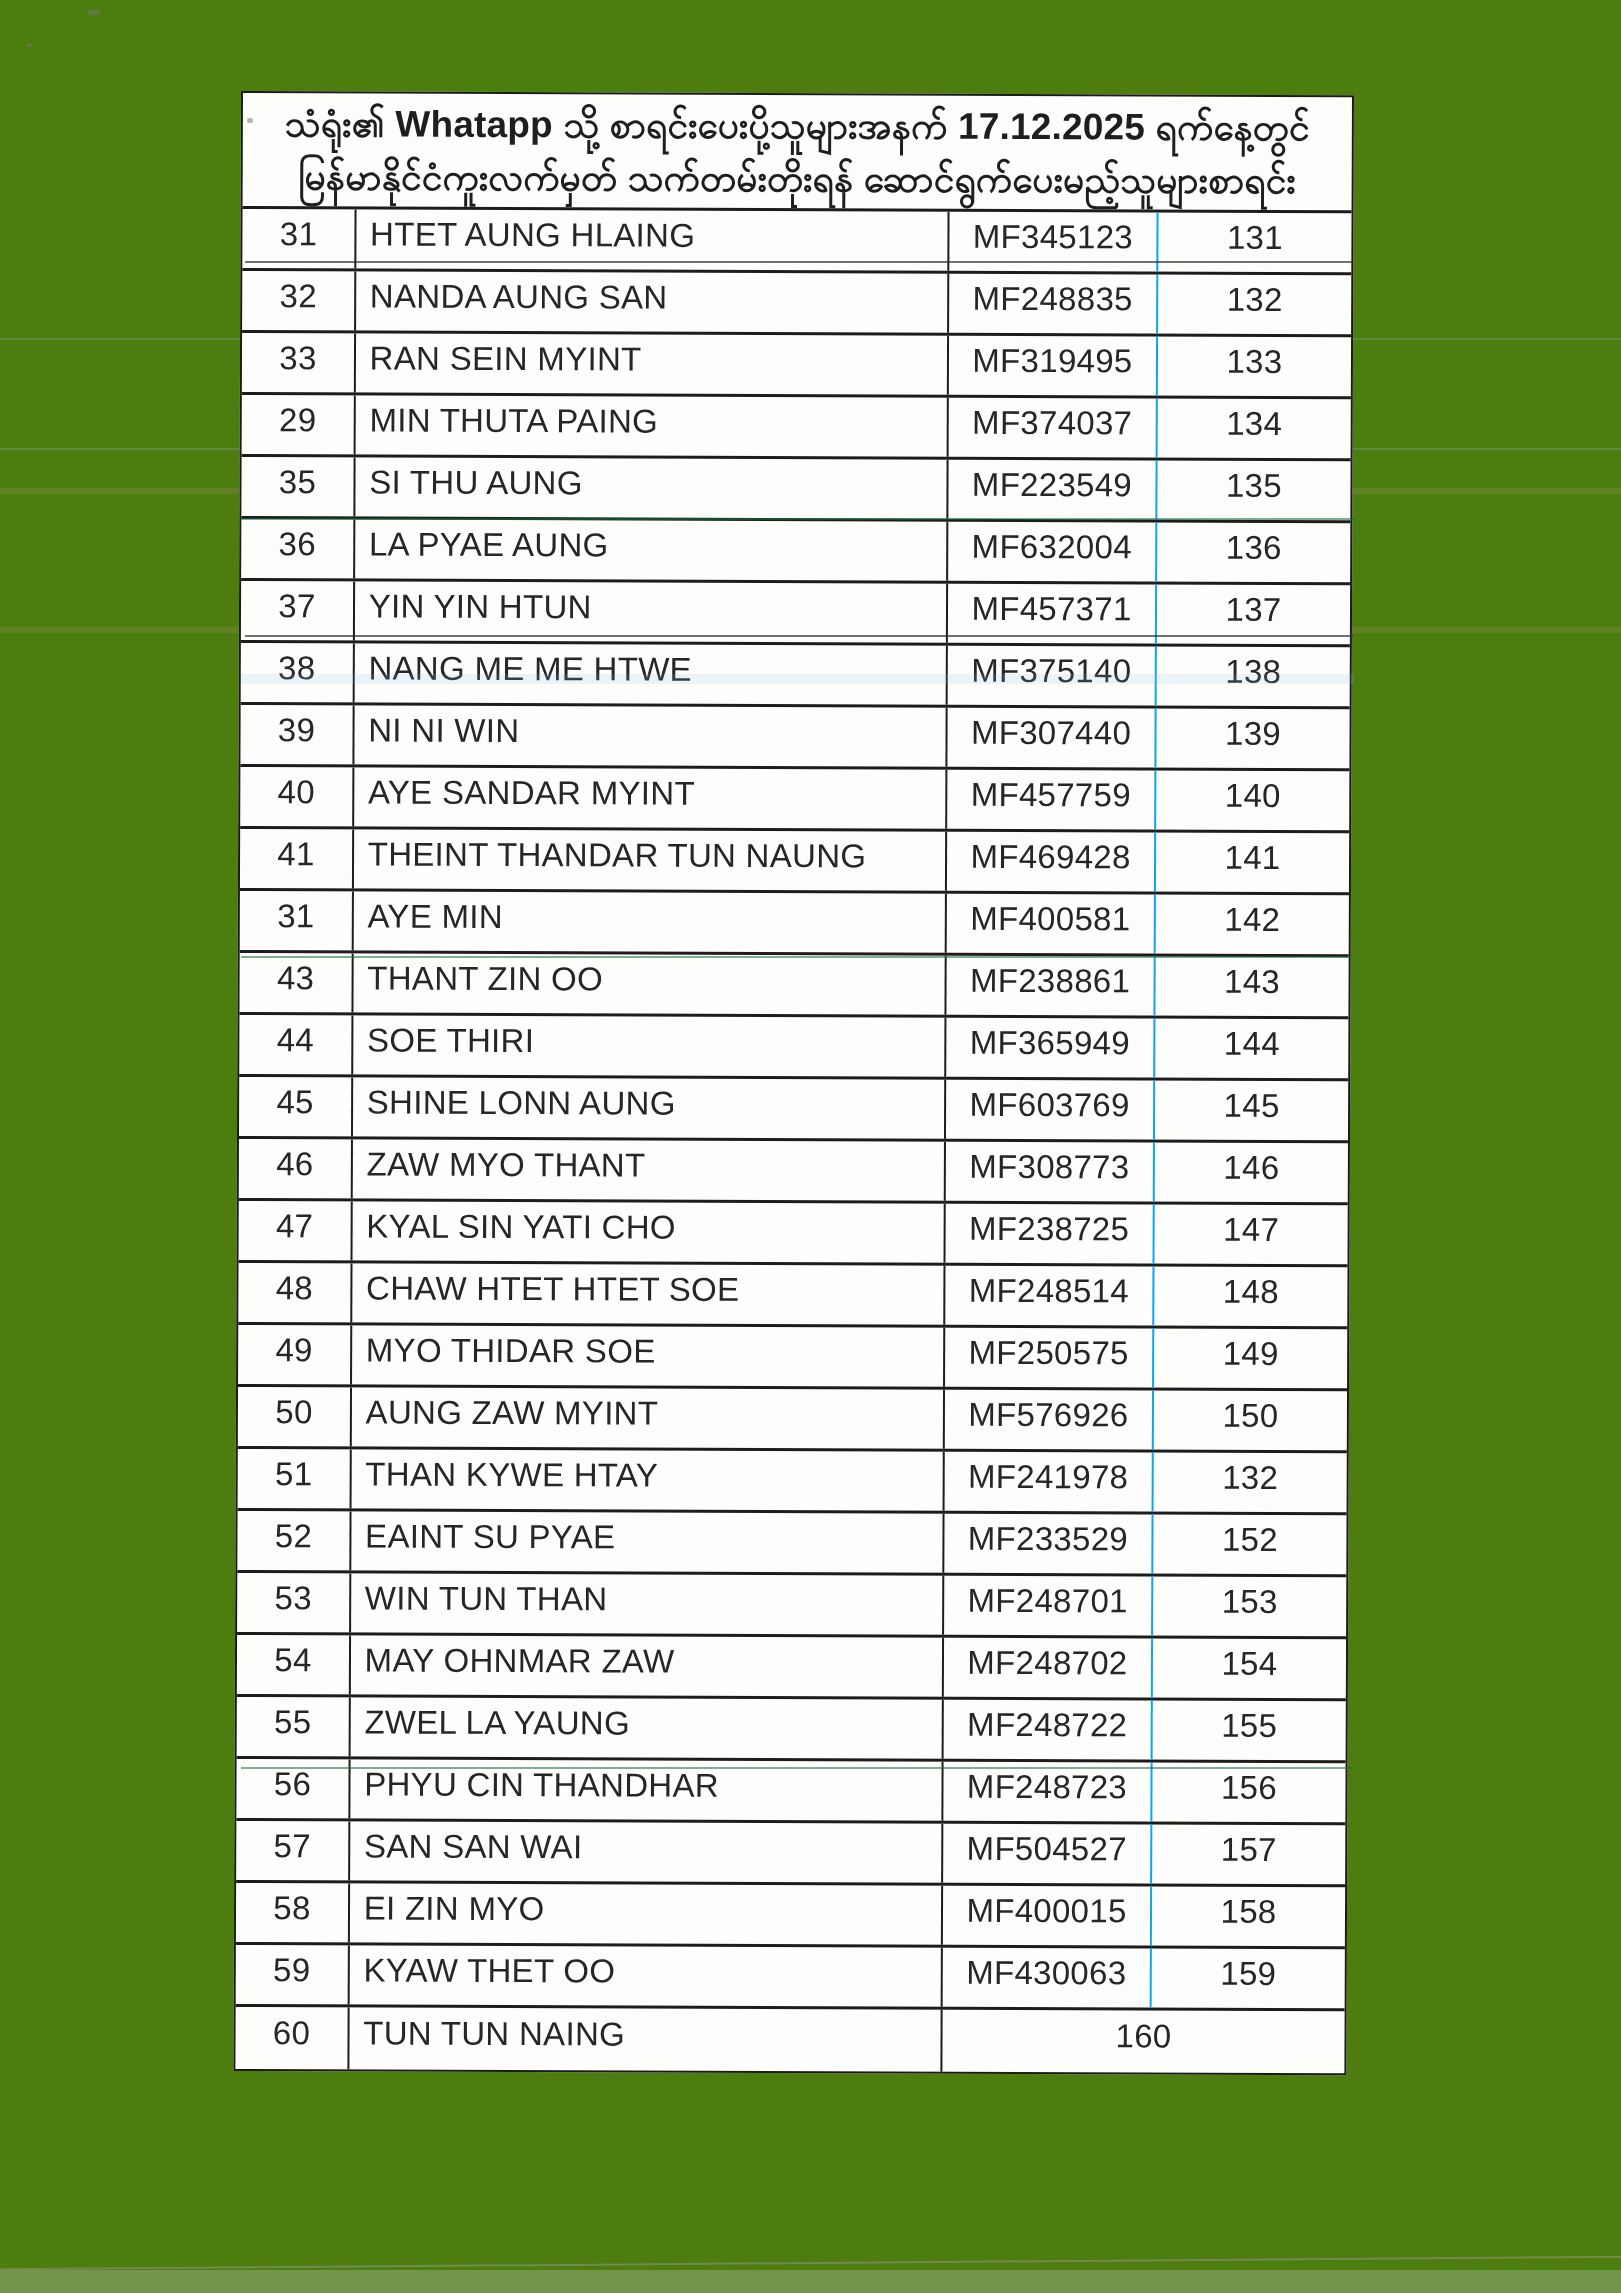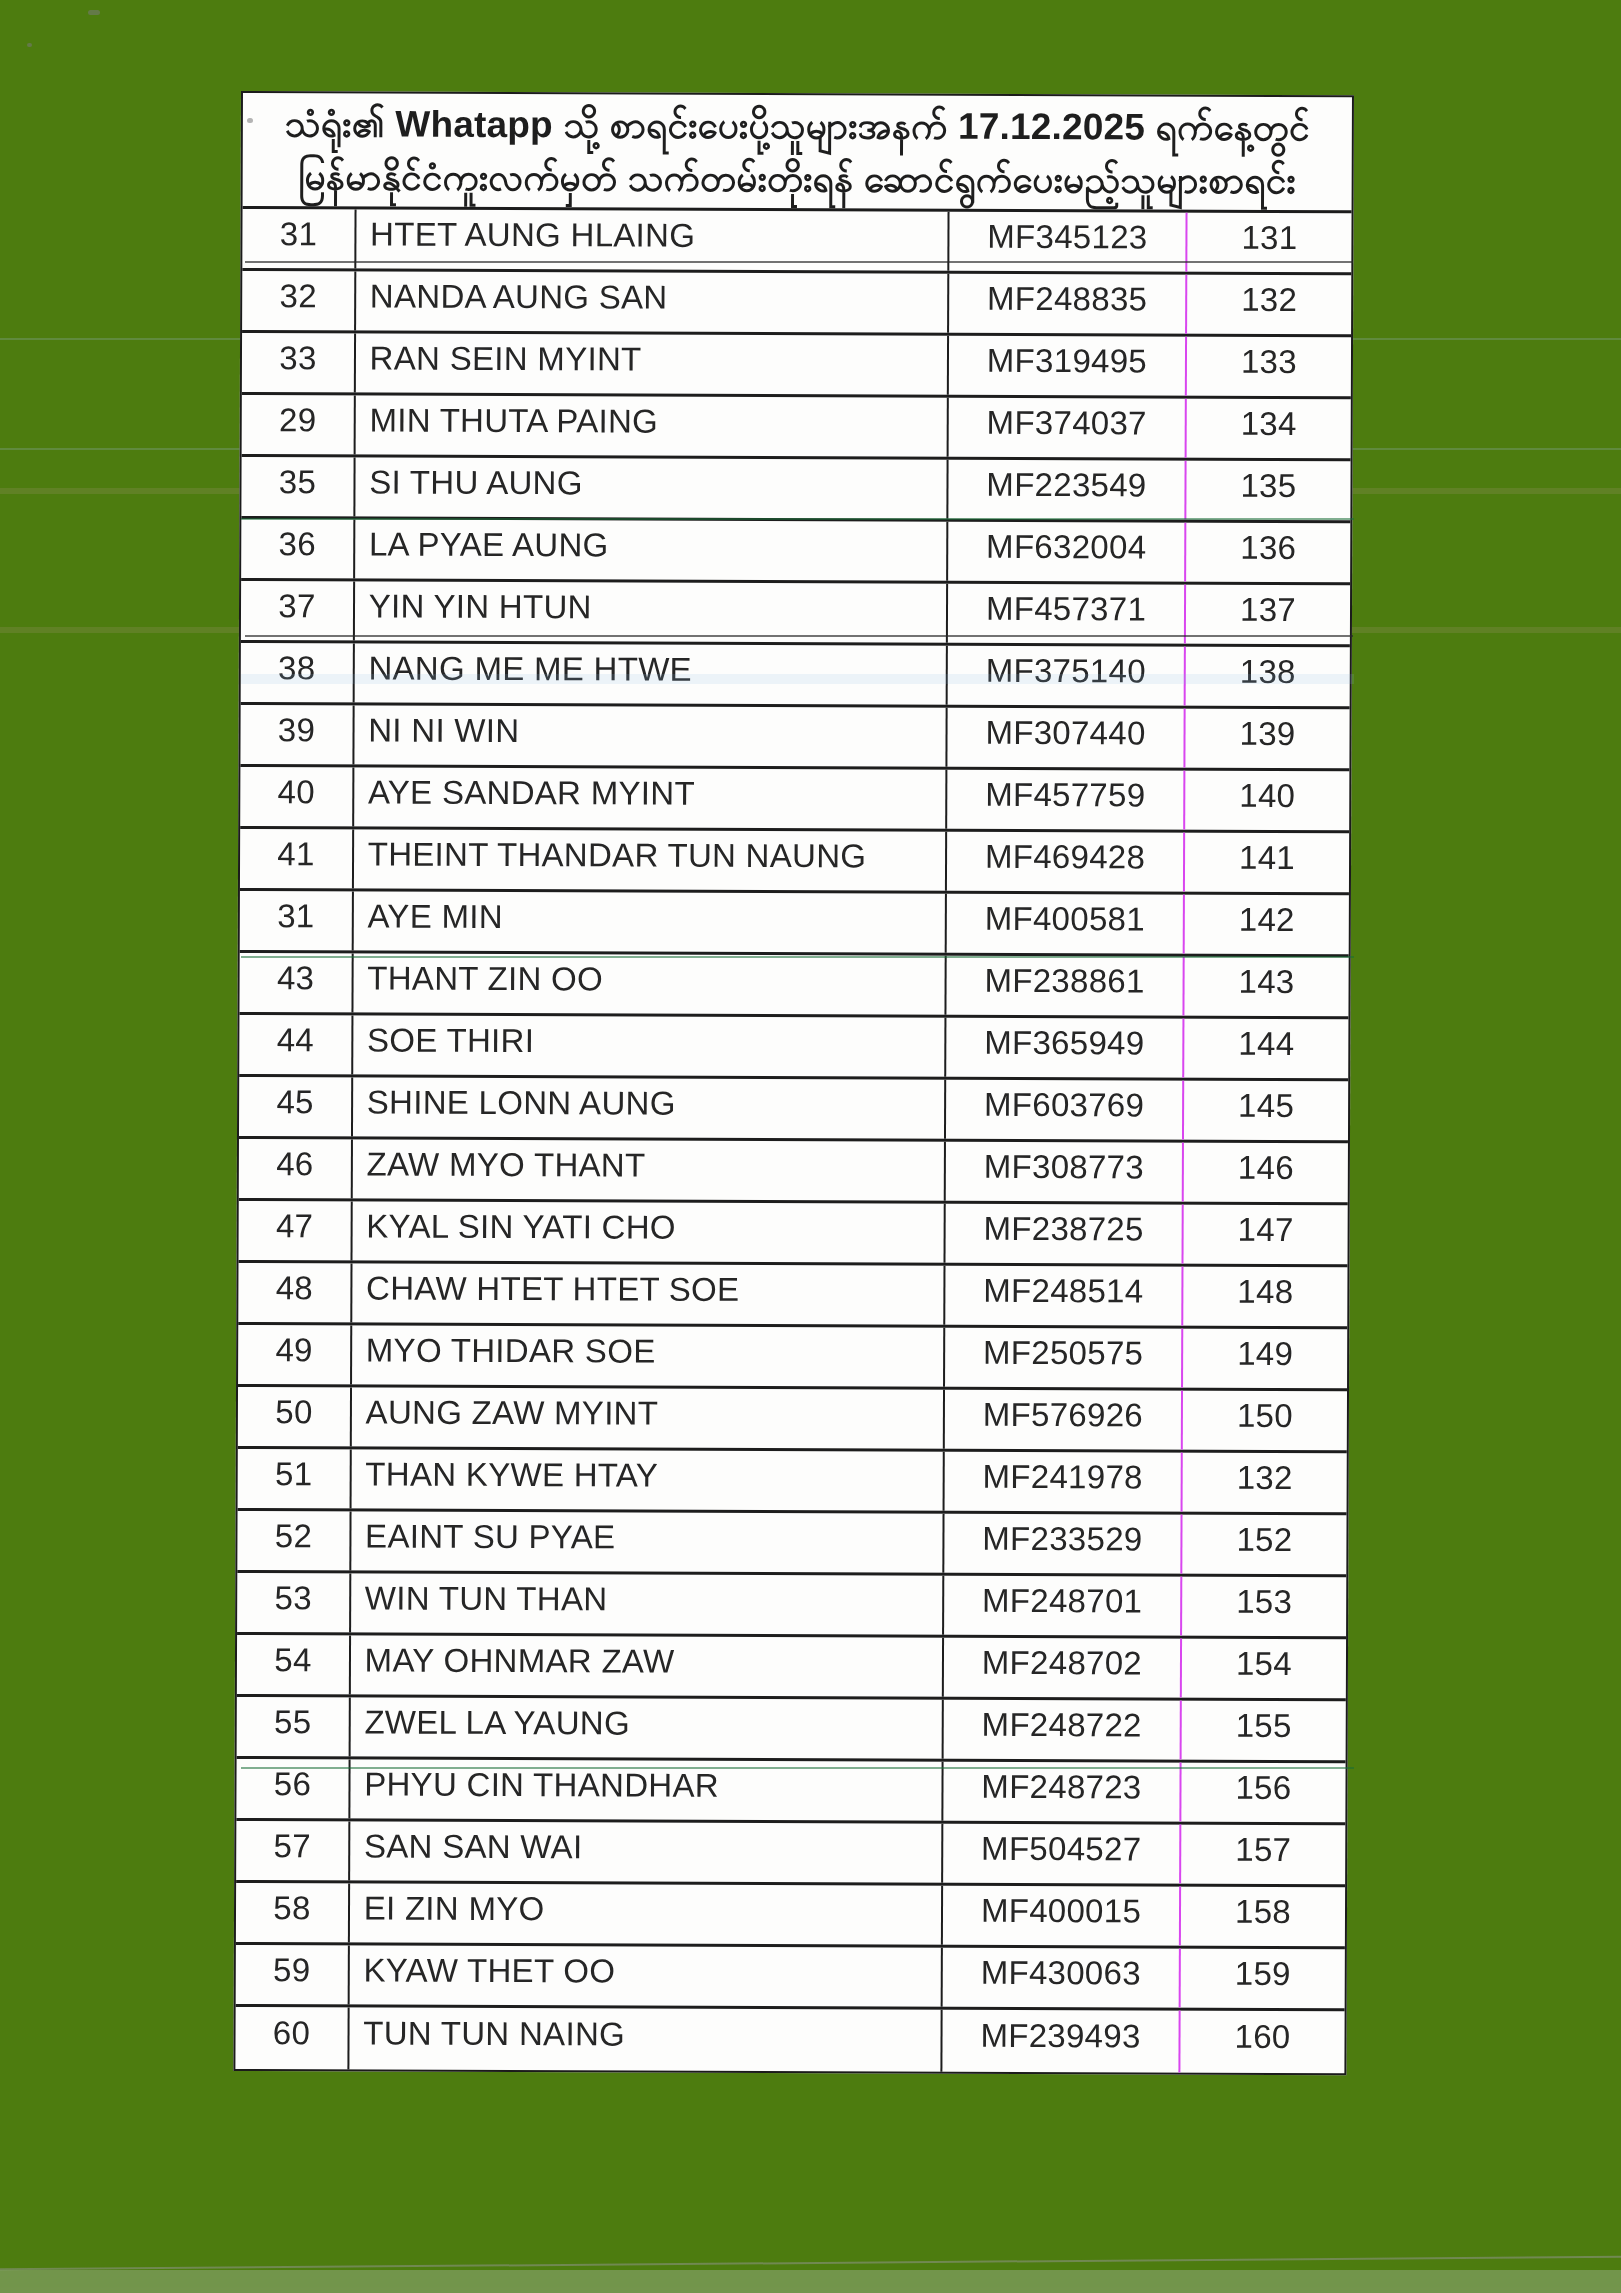--- a/index.html
+++ b/index.html
@@ -47,21 +47,21 @@
     display:flex;align-items:center;
     box-sizing:border-box;
     padding-bottom:8.8px;
     font-size:33px;
     letter-spacing:0.3px;
     color:#262626;
     overflow:hidden;
   }
   .td.no{width:114px;justify-content:center;border-right:2px solid #1d1d1d;}
   .td.name{width:593px;padding-left:13.7px;border-right:2px solid #1d1d1d;}
-  .td.mf{width:238px;justify-content:center;border-right:2px solid #d946ef;}
+  .td.mf{width:209px;justify-content:center;border-right:2px solid #0ea5e9;}
   .td.serial{flex:1;justify-content:center;}
   
   .artifact{position:absolute;pointer-events:none;}
   .margin-line{left:0;width:1621px;height:2px;background:rgba(130,160,140,0.38);z-index:1;}
   .pink-band{left:0;width:1621px;height:5.9px;background:rgba(235,170,200,0.12);z-index:1;}
   .green-line{left:241px;width:1113px;height:2px;background:rgba(25,110,55,0.55);z-index:3;}
   .double-line{left:245px;width:1108px;height:2px;background:rgba(40,40,40,0.65);z-index:3;}
   .blue-band{left:241px;width:1113px;height:9.8px;background:rgba(140,190,225,0.15);z-index:3;}
   .bottom-diag{left:0;top:2262px;width:1621px;height:2px;background:rgba(150,150,150,0.5);transform:rotate(-0.45deg);z-index:3;}
   .bottom-band{left:0;top:2270px;width:1621px;height:23.5px;background:rgba(203,208,216,0.30);z-index:3;}
@@ -282,21 +282,20 @@
     <div class="tr">
       <div class="td no">59</div>
       <div class="td name">KYAW THET OO</div>
       <div class="td mf">MF430063</div>
       <div class="td serial">159</div>
     </div>
 
     <div class="tr">
       <div class="td no">60</div>
       <div class="td name">TUN TUN NAING</div>
-      <div class="td mf">MF239493</div>
       <div class="td serial">160</div>
     </div>
   </div>
   </div>
 
   <div class="artifact double-line" style="top:261px;"></div>
   <div class="artifact double-line" style="top:635px;"></div>
   <div class="artifact green-line" style="top:518px;"></div>
   <div class="artifact green-line" style="top:956px;"></div>
   <div class="artifact green-line" style="top:1767px;"></div>

